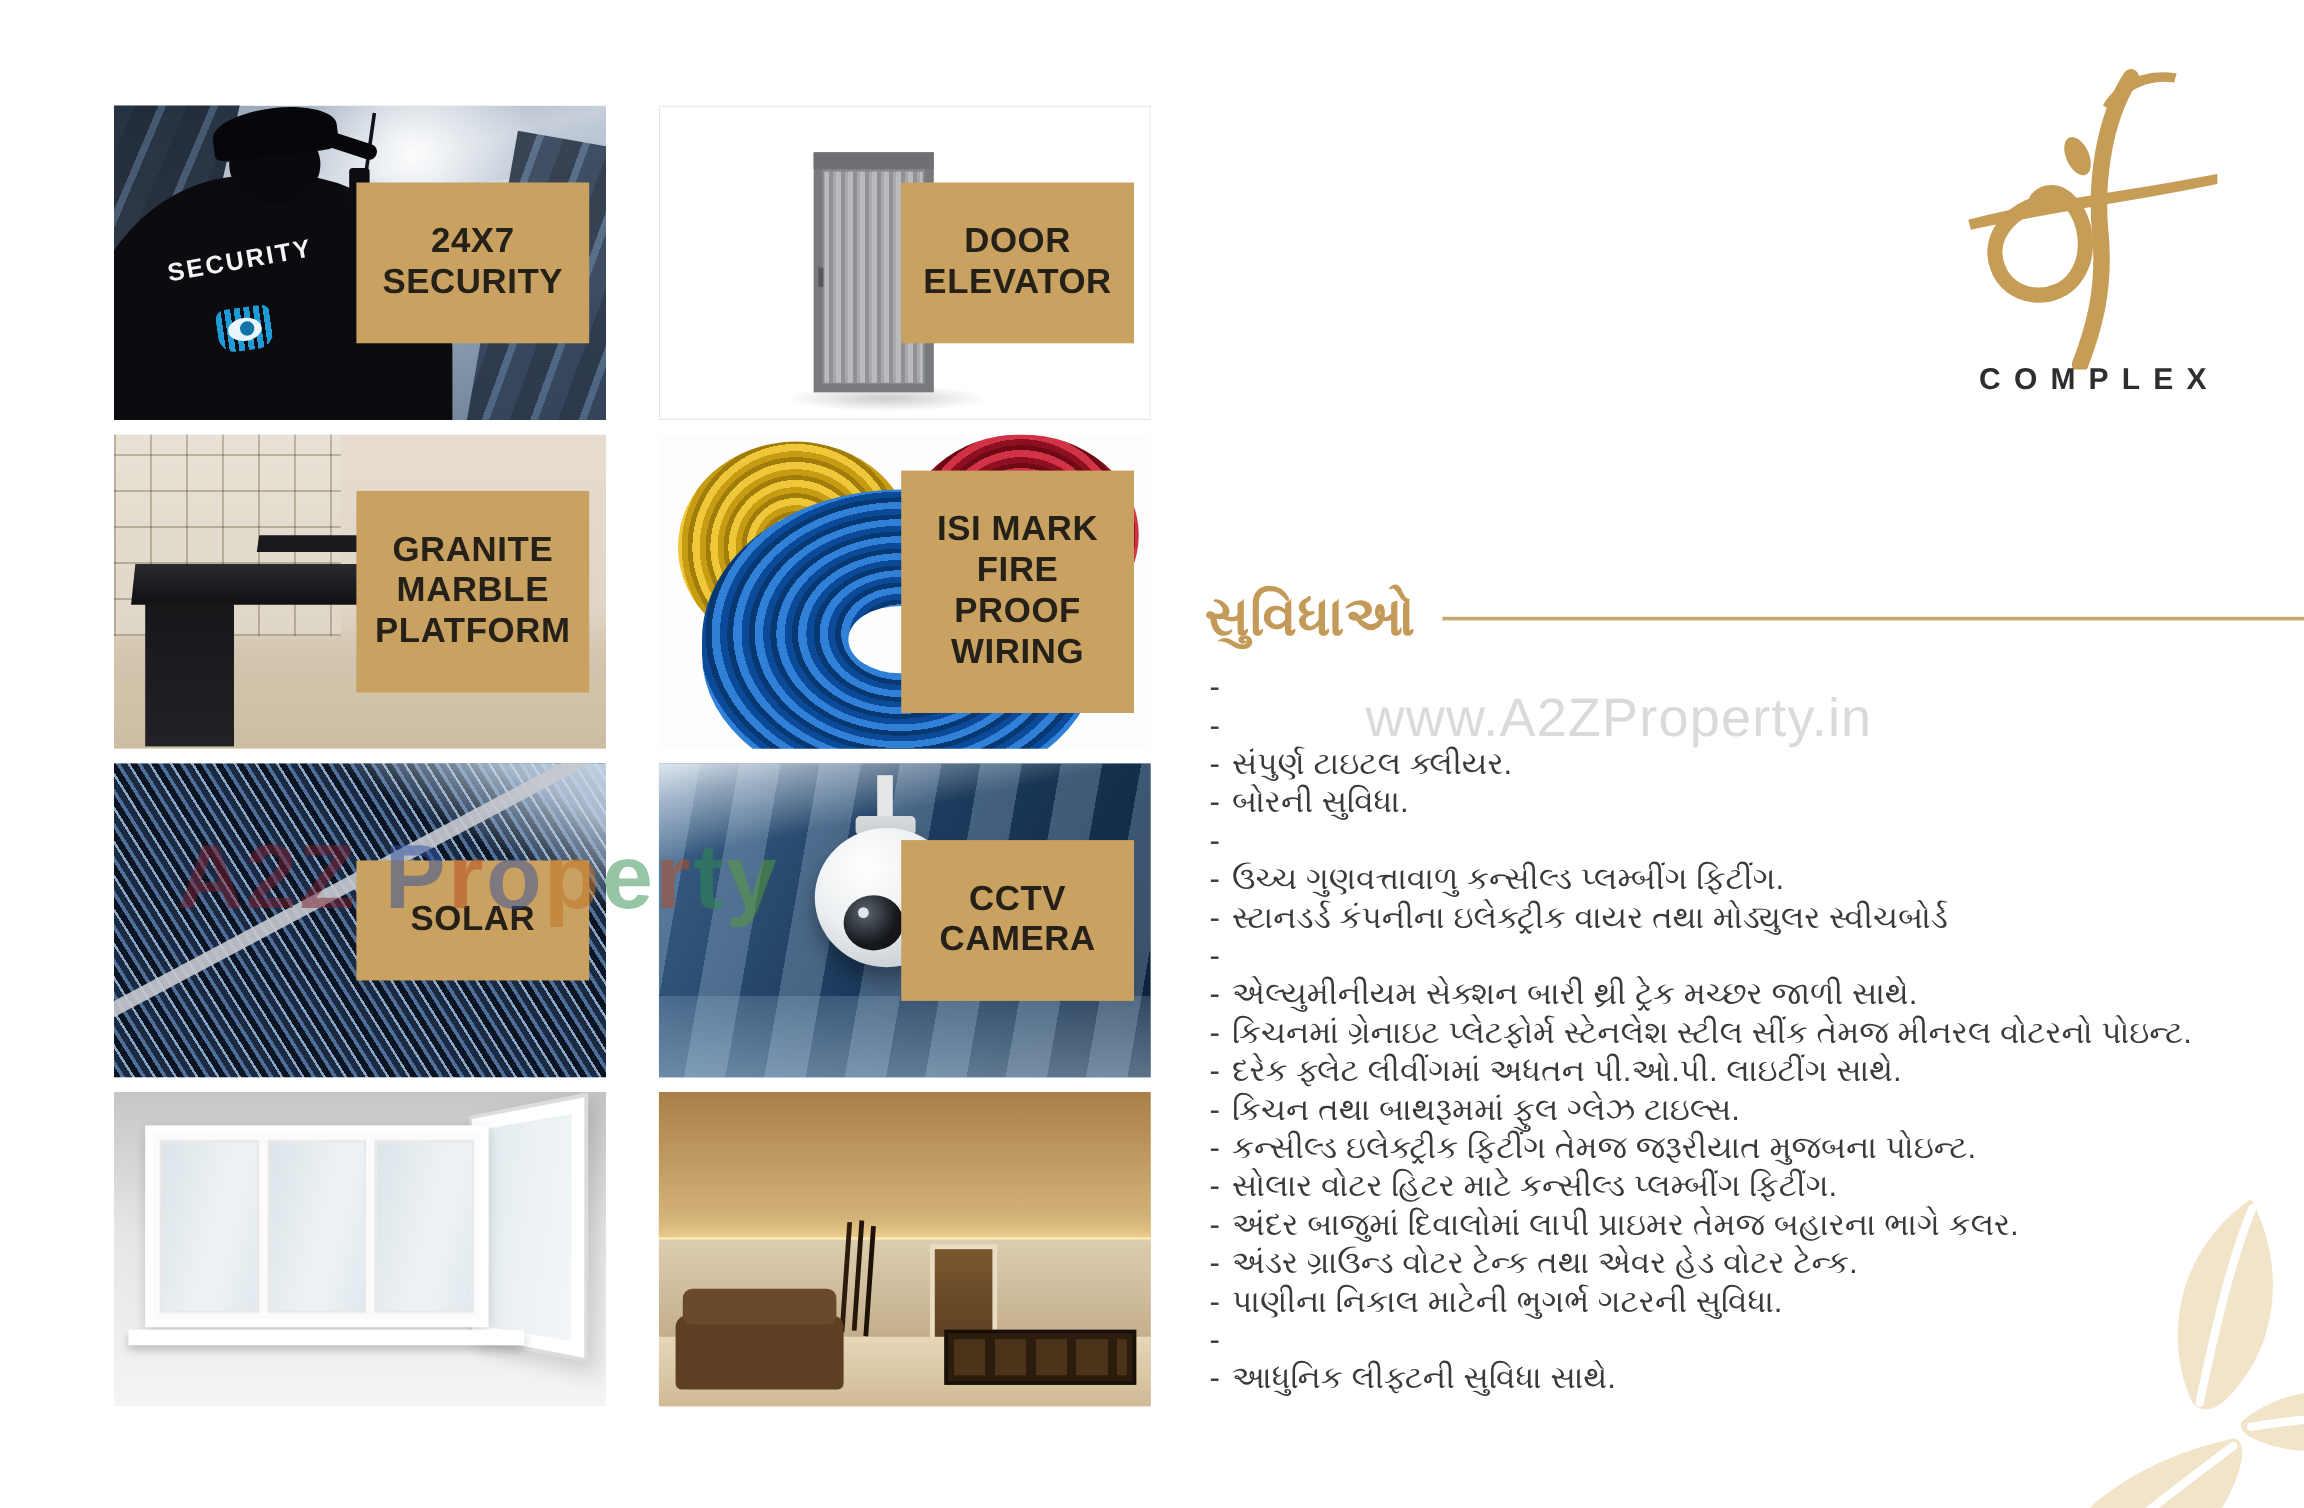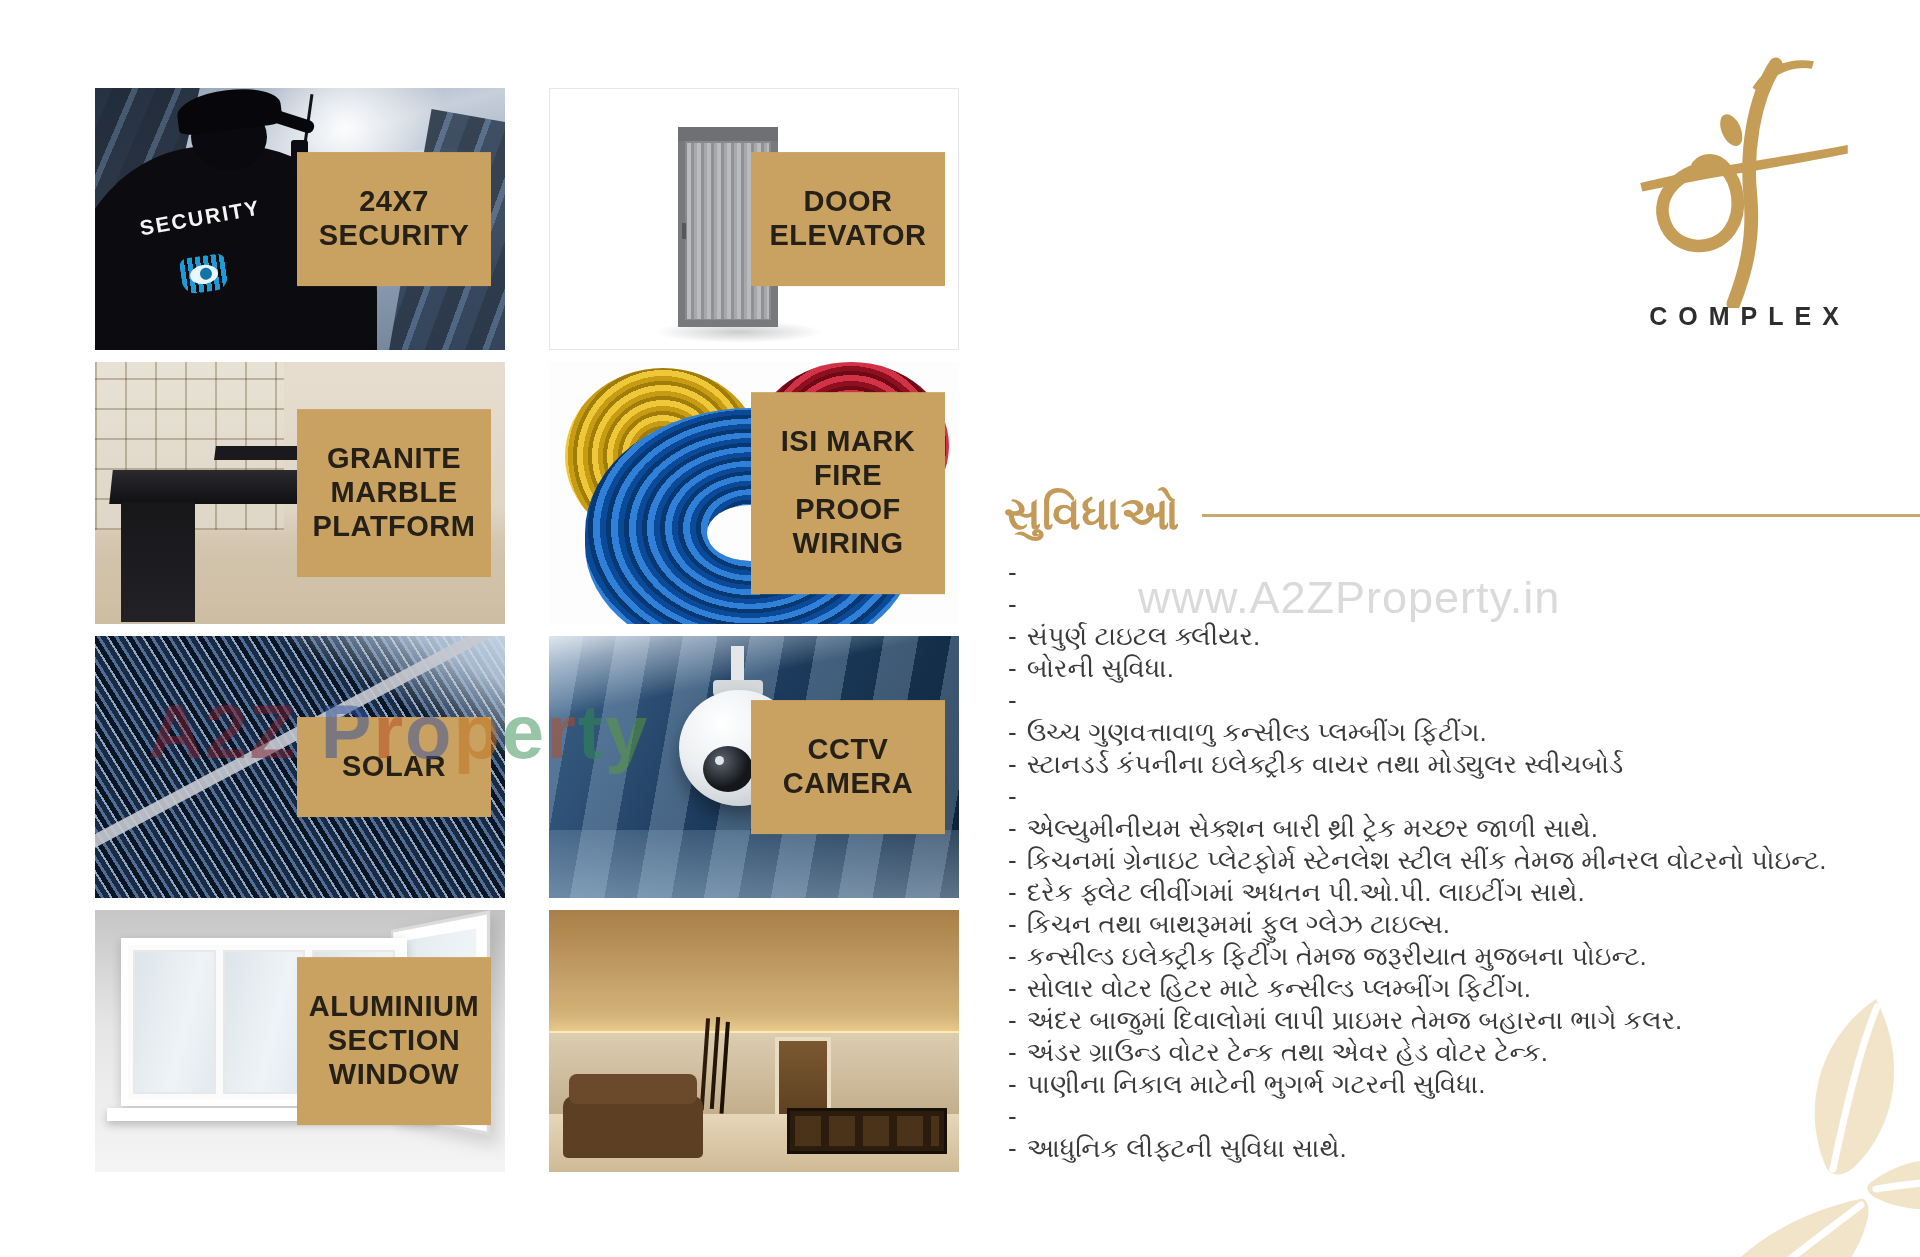--- a/index.html
+++ b/index.html
@@ -248,23 +248,20 @@
       <div class="win-sash">
         <div class="win-sash-inner"></div>
       </div>
       <div class="win-frame">
         <div class="win-pane"></div>
         <div class="win-pane"></div>
         <div class="win-pane"></div>
       </div>
       <div class="win-sill"></div>
     </div>
-    <div class="tile-label">ALUMINIUM
-SECTION
-WINDOW</div>
   </div>
 
   <div class="tile c2 r4">
     <div class="ph-pop">
       <div class="pop-ceiling"></div>
       <div class="pop-glow"></div>
       <div class="pop-wall"></div>
       <div class="pop-door"></div>
       <div class="pop-floor"></div>
       <div class="pop-sticks"></div>

